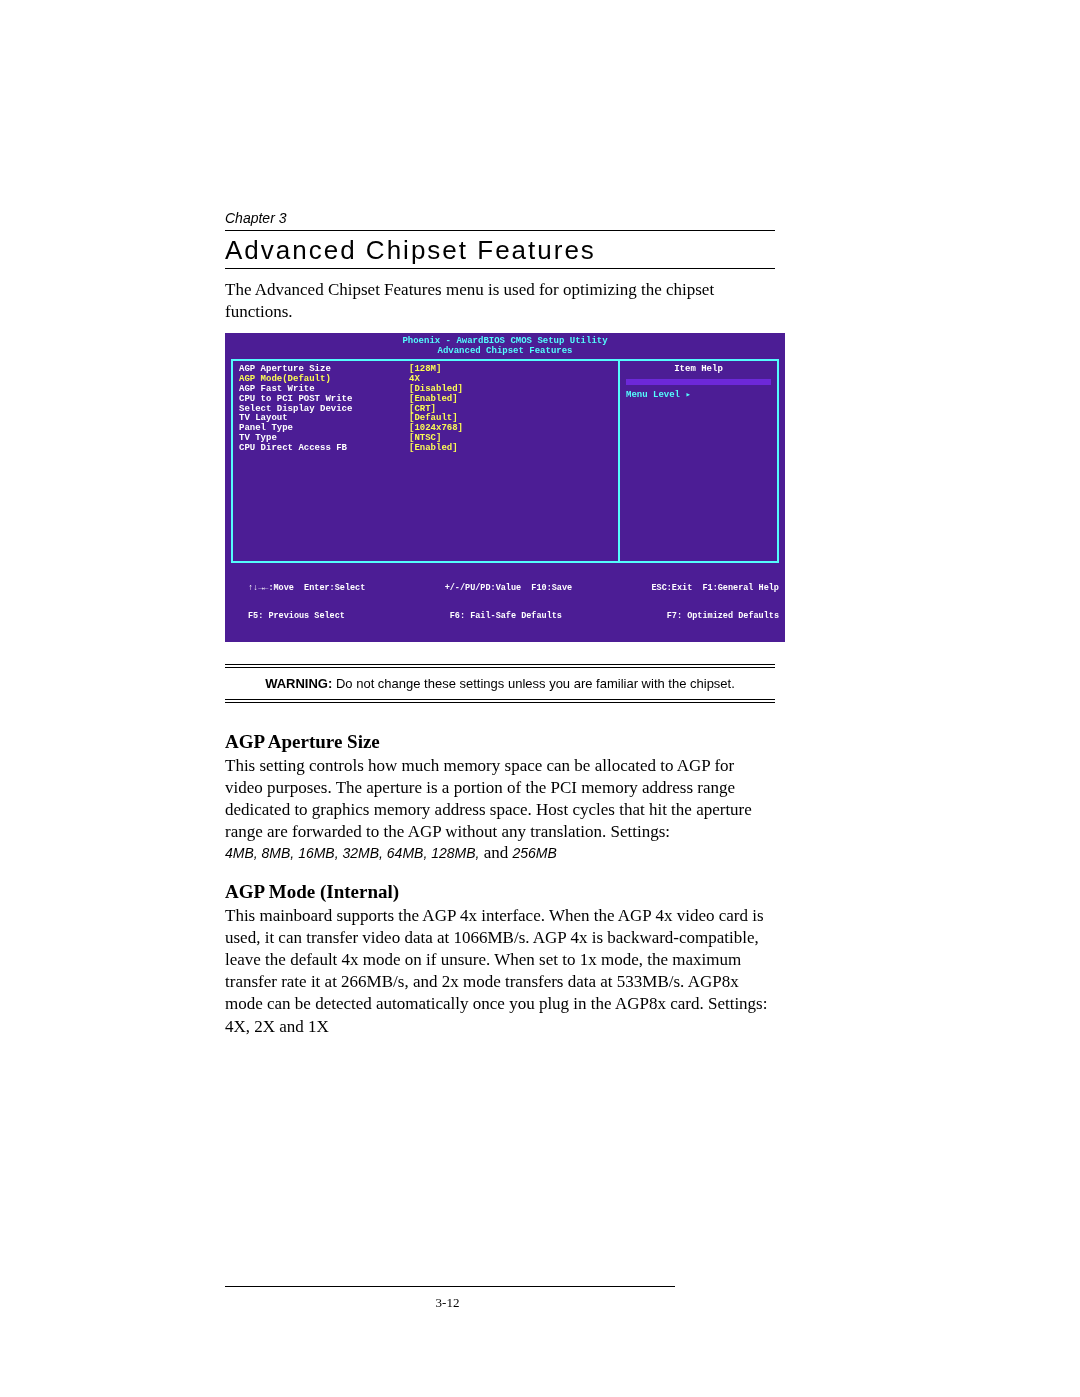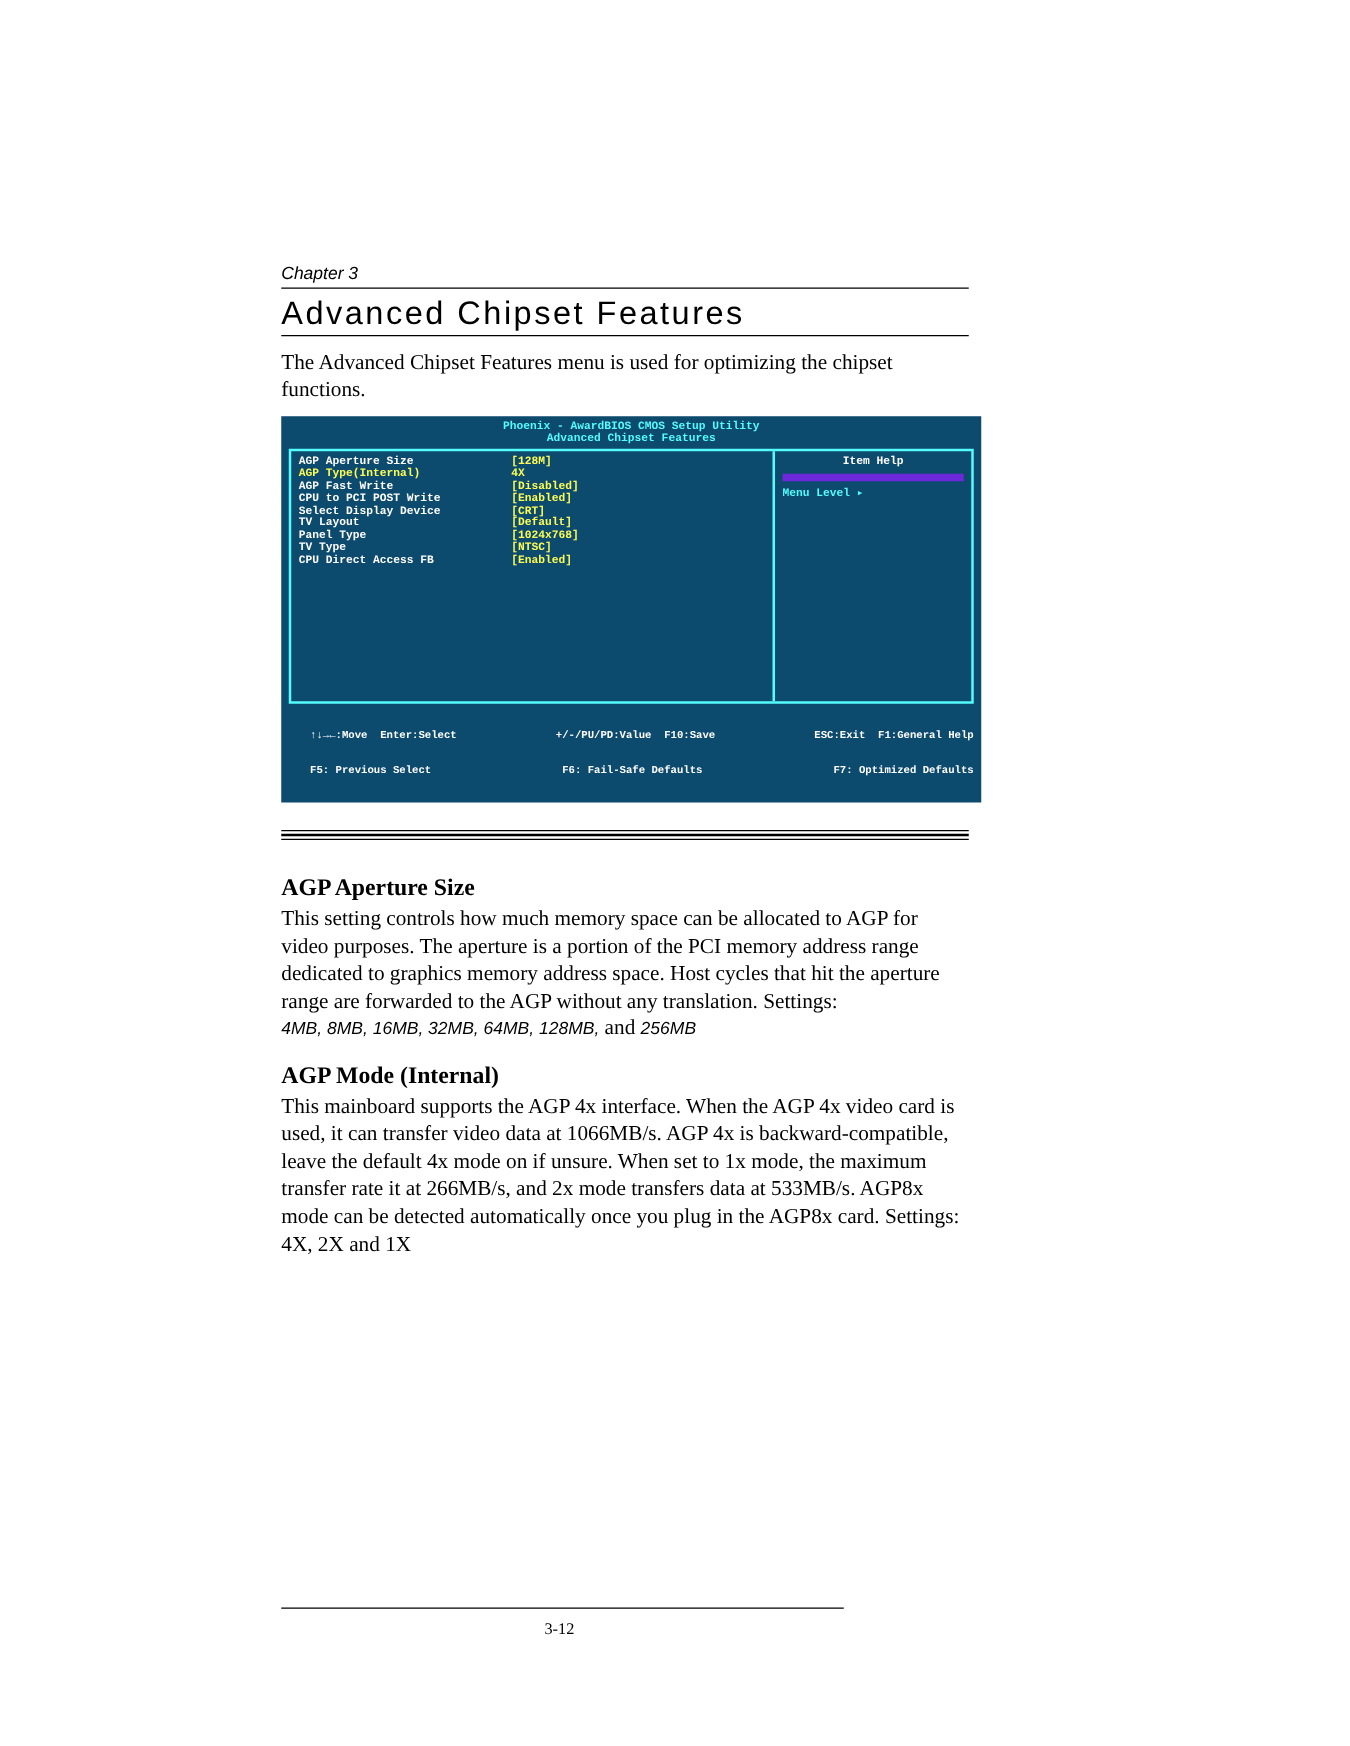--- a/index.html
+++ b/index.html
@@ -42,21 +42,21 @@
     line-height: 1.3;
     margin-bottom: 10px;
   }
 
   
   .bios-wrap {
     margin: 0 auto;
     width: 560px;
   }
   .bios {
-    background: #0c4a6e;
+    background: #4c1d95;
     color: #ffffff;
     font-family: "Courier New", monospace;
     font-size: 9px;
     line-height: 1.1;
     padding: 4px 6px 2px 6px;
   }
   .bios .header {
     text-align: center;
     color: #54fcfc;
     font-weight: bold;
@@ -151,21 +151,21 @@
 
   <div class="intro">The Advanced Chipset Features menu is used for optimizing the chipset functions.</div>
 
   <div class="bios-wrap">
     <div class="bios">
       <div class="header">Phoenix - AwardBIOS CMOS Setup Utility</div>
       <div class="header">Advanced Chipset Features</div>
       <div class="box">
         <div class="left" id="bios-left">
             <div class="row"><span class="label">AGP Aperture Size</span><span class="val">[128M]</span></div>
-            <div class="row"><span class="label sel">AGP Type(Internal)</span><span class="val">4X</span></div>
+            <div class="row"><span class="label sel">AGP Mode(Default)</span><span class="val">4X</span></div>
             <div class="row"><span class="label">AGP Fast Write</span><span class="val">[Disabled]</span></div>
             <div class="row"><span class="label">CPU to PCI POST Write</span><span class="val">[Enabled]</span></div>
             <div class="row"><span class="label">Select Display Device</span><span class="val">[CRT]</span></div>
             <div class="row"><span class="label">TV Layout</span><span class="val">[Default]</span></div>
             <div class="row"><span class="label">Panel Type</span><span class="val">[1024x768]</span></div>
             <div class="row"><span class="label">TV Type</span><span class="val">[NTSC]</span></div>
             <div class="row"><span class="label">CPU Direct Access FB</span><span class="val">[Enabled]</span></div>
           </div>
         <div class="right">
           <div class="ih">Item Help</div>
@@ -181,20 +181,23 @@
         <div class="line">
           <span class="seg">F5: Previous Select</span>
           <span class="seg">F6: Fail-Safe Defaults</span>
           <span class="seg">F7: Optimized Defaults</span>
         </div>
       </div>
     </div>
   </div>
 
   <div class="warn-sep"></div>
+  <div class="warn">
+    <b>WARNING:</b><span> Do not change these settings unless you are familiar with the chipset.</span>
+  </div>
   <div class="warn-sep2"></div>
 
   <div class="subhead">AGP Aperture Size</div>
   <div class="para">This setting controls how much memory space can be allocated to AGP for video purposes. The aperture is a portion of the PCI memory address range dedicated to graphics memory address space. Host cycles that hit the aperture range are forwarded to the AGP without any translation. Settings:</div>
   <div class="mix">
     <span class="it">4MB, 8MB, 16MB, 32MB, 64MB, 128MB,</span><span> and </span><span class="it">256MB</span>
   </div>
 
   <div class="subhead">AGP Mode (Internal)</div>
   <div class="para">

